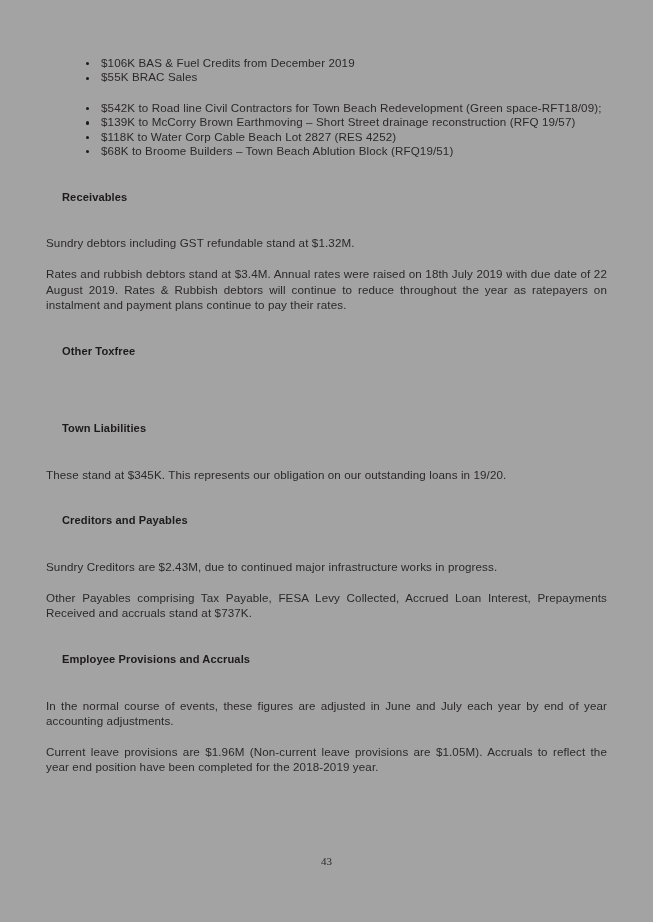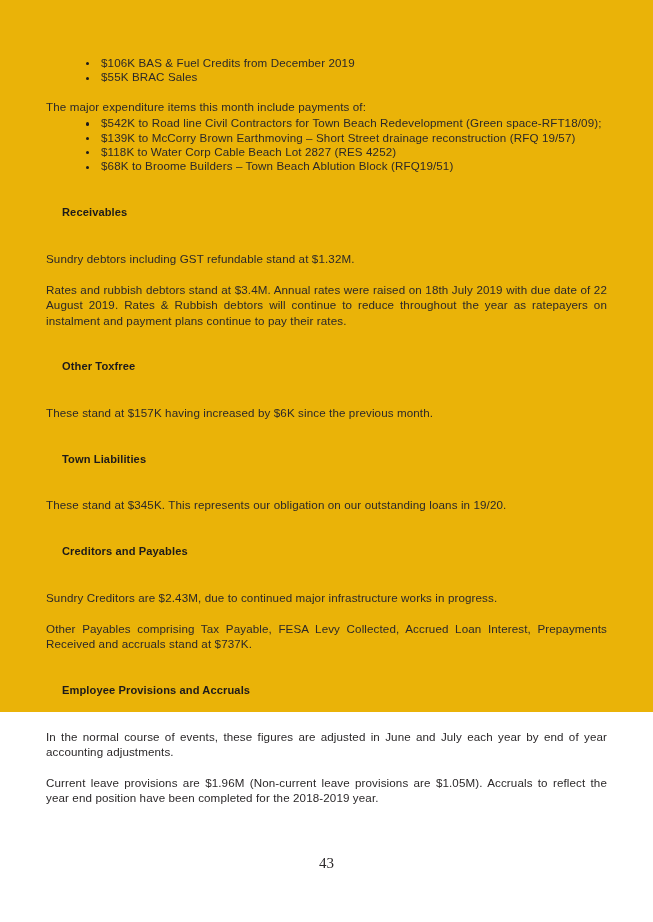--- a/index.html
+++ b/index.html
@@ -13,22 +13,22 @@
     position: relative;
     font-family: "Liberation Sans", sans-serif;
     color: #231f20;
     overflow: hidden;
   }
   .page {
     position: absolute;
     left: 0;
     top: 0;
     width: 653px;
-    height: 712px;
-    background: #eab308;
+    height: 922px;
+    background: #a3a3a3;
   }
   .content {
     position: absolute;
     left: 46px;
     top: 56px;
     width: 561px;
   }
   p.body-text {
     margin: 0;
     font-size: 11.6px;
@@ -79,38 +79,37 @@
   .gap-head-after { height: 14.5px; }
   .gap-list-before { height: 2px; }
   .gap-list-after { height: 14px; }
   .page-number {
     position: absolute;
     left: 0;
     top: 855px;
     width: 653px;
     text-align: center;
     font-family: "Liberation Serif", serif;
-    font-size: 15px;
+    font-size: 11px;
     color: #2b2829;
   }
 </style>
 </head>
 <body>
 
 <div class="page">
   <div class="content">
 
     <ul class="bullet-list">
       <li class="no-justify">$106K BAS &amp; Fuel Credits from December 2019</li>
       <li class="no-justify">$55K BRAC Sales</li>
     </ul>
 
     <div class="gap-list-after"></div>
 
-    <p class="body-text">The major expenditure items this month include payments of:</p>
 
     <div class="gap-list-before"></div>
 
     <ul class="bullet-list">
       <li>$542K to Road line Civil Contractors for Town Beach Redevelopment (Green space-RFT18/09);</li>
       <li>$139K to McCorry Brown Earthmoving – Short Street drainage reconstruction (RFQ 19/57)</li>
       <li class="no-justify">$118K to Water Corp Cable Beach Lot 2827 (RES 4252)</li>
       <li class="no-justify">$68K to Broome Builders – Town Beach Ablution Block (RFQ19/51)</li>
     </ul>
 
@@ -119,21 +118,20 @@
     <h2 class="section-heading">Receivables</h2>
     <div class="gap-head-after"></div>
     <p class="body-text">Sundry debtors including GST refundable stand at $1.32M.</p>
     <div class="gap-para"></div>
     <p class="body-text">Rates and rubbish debtors stand at $3.4M. Annual rates were raised on 18th July 2019 with due date of 22 August 2019.  Rates &amp; Rubbish debtors will continue to reduce throughout the year as ratepayers on instalment and payment plans continue to pay their rates.</p>
 
     <div class="gap-head-before"></div>
 
     <h2 class="section-heading">Other Toxfree</h2>
     <div class="gap-head-after"></div>
-    <p class="body-text">These stand at $157K having increased by $6K since the previous month.</p>
 
     <div class="gap-head-before"></div>
 
     <h2 class="section-heading">Town Liabilities</h2>
     <div class="gap-head-after"></div>
     <p class="body-text">These stand at $345K. This represents our obligation on our outstanding loans in 19/20.</p>
 
     <div class="gap-head-before"></div>
 
     <h2 class="section-heading">Creditors and Payables</h2>

